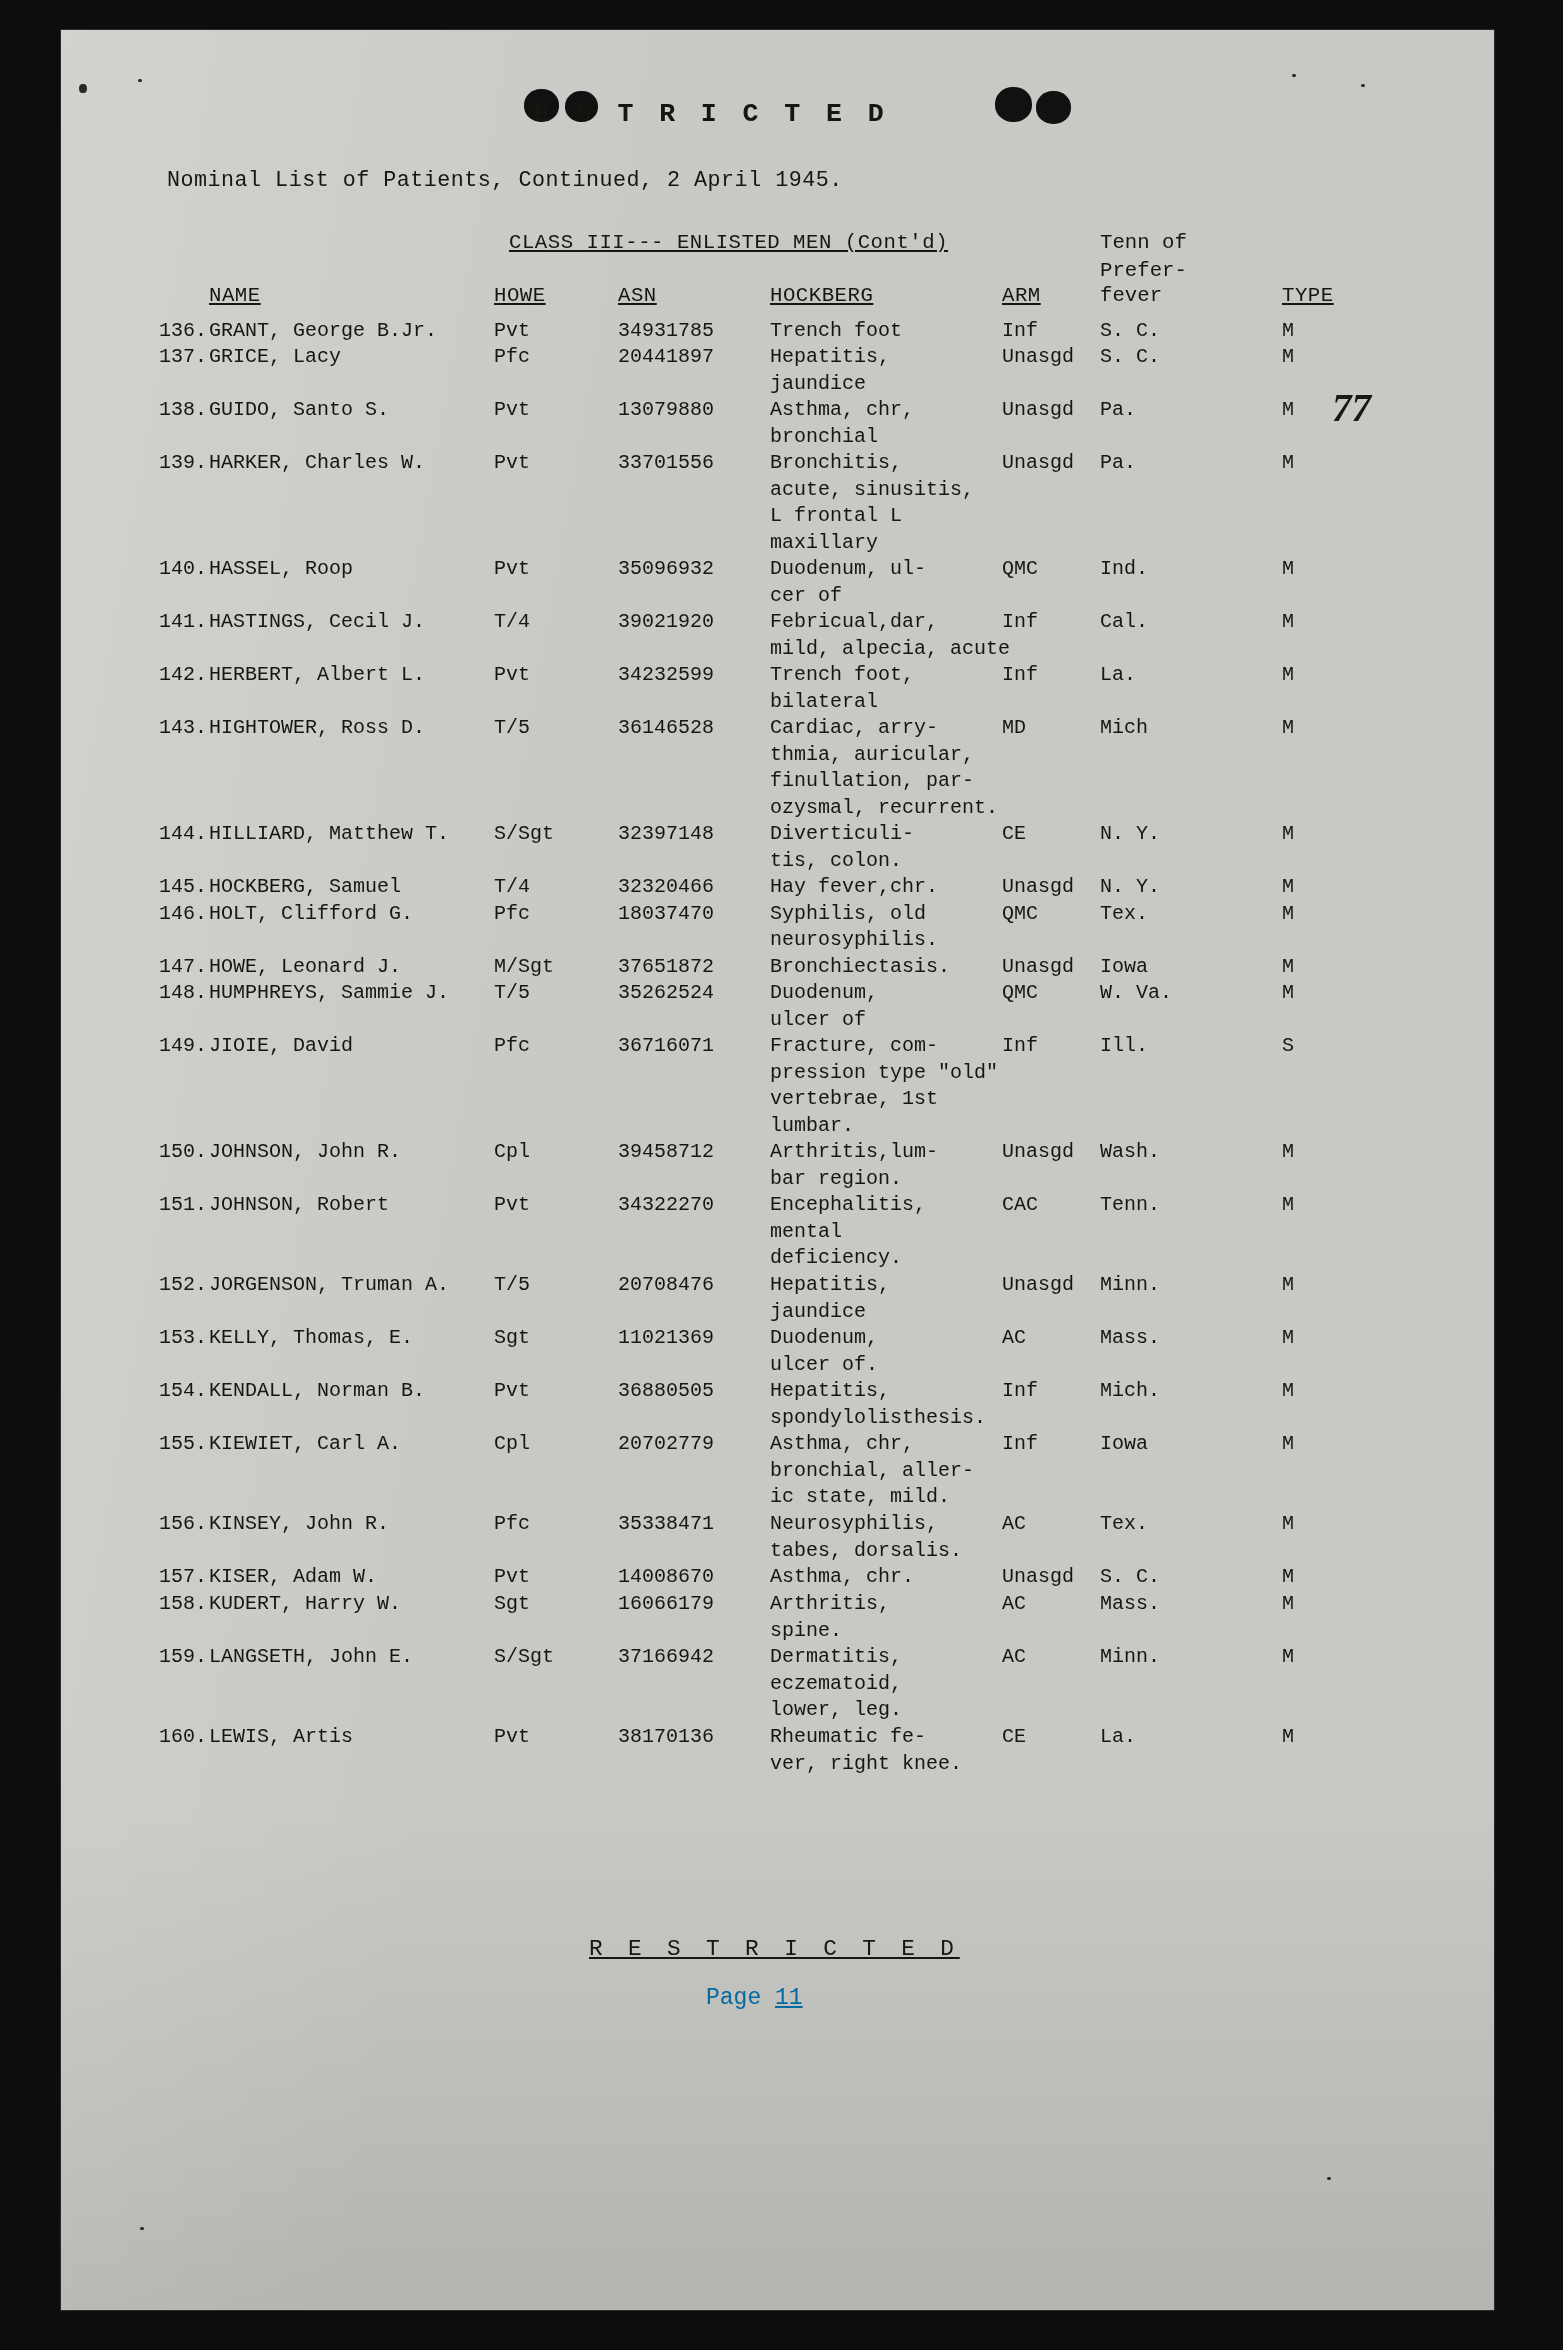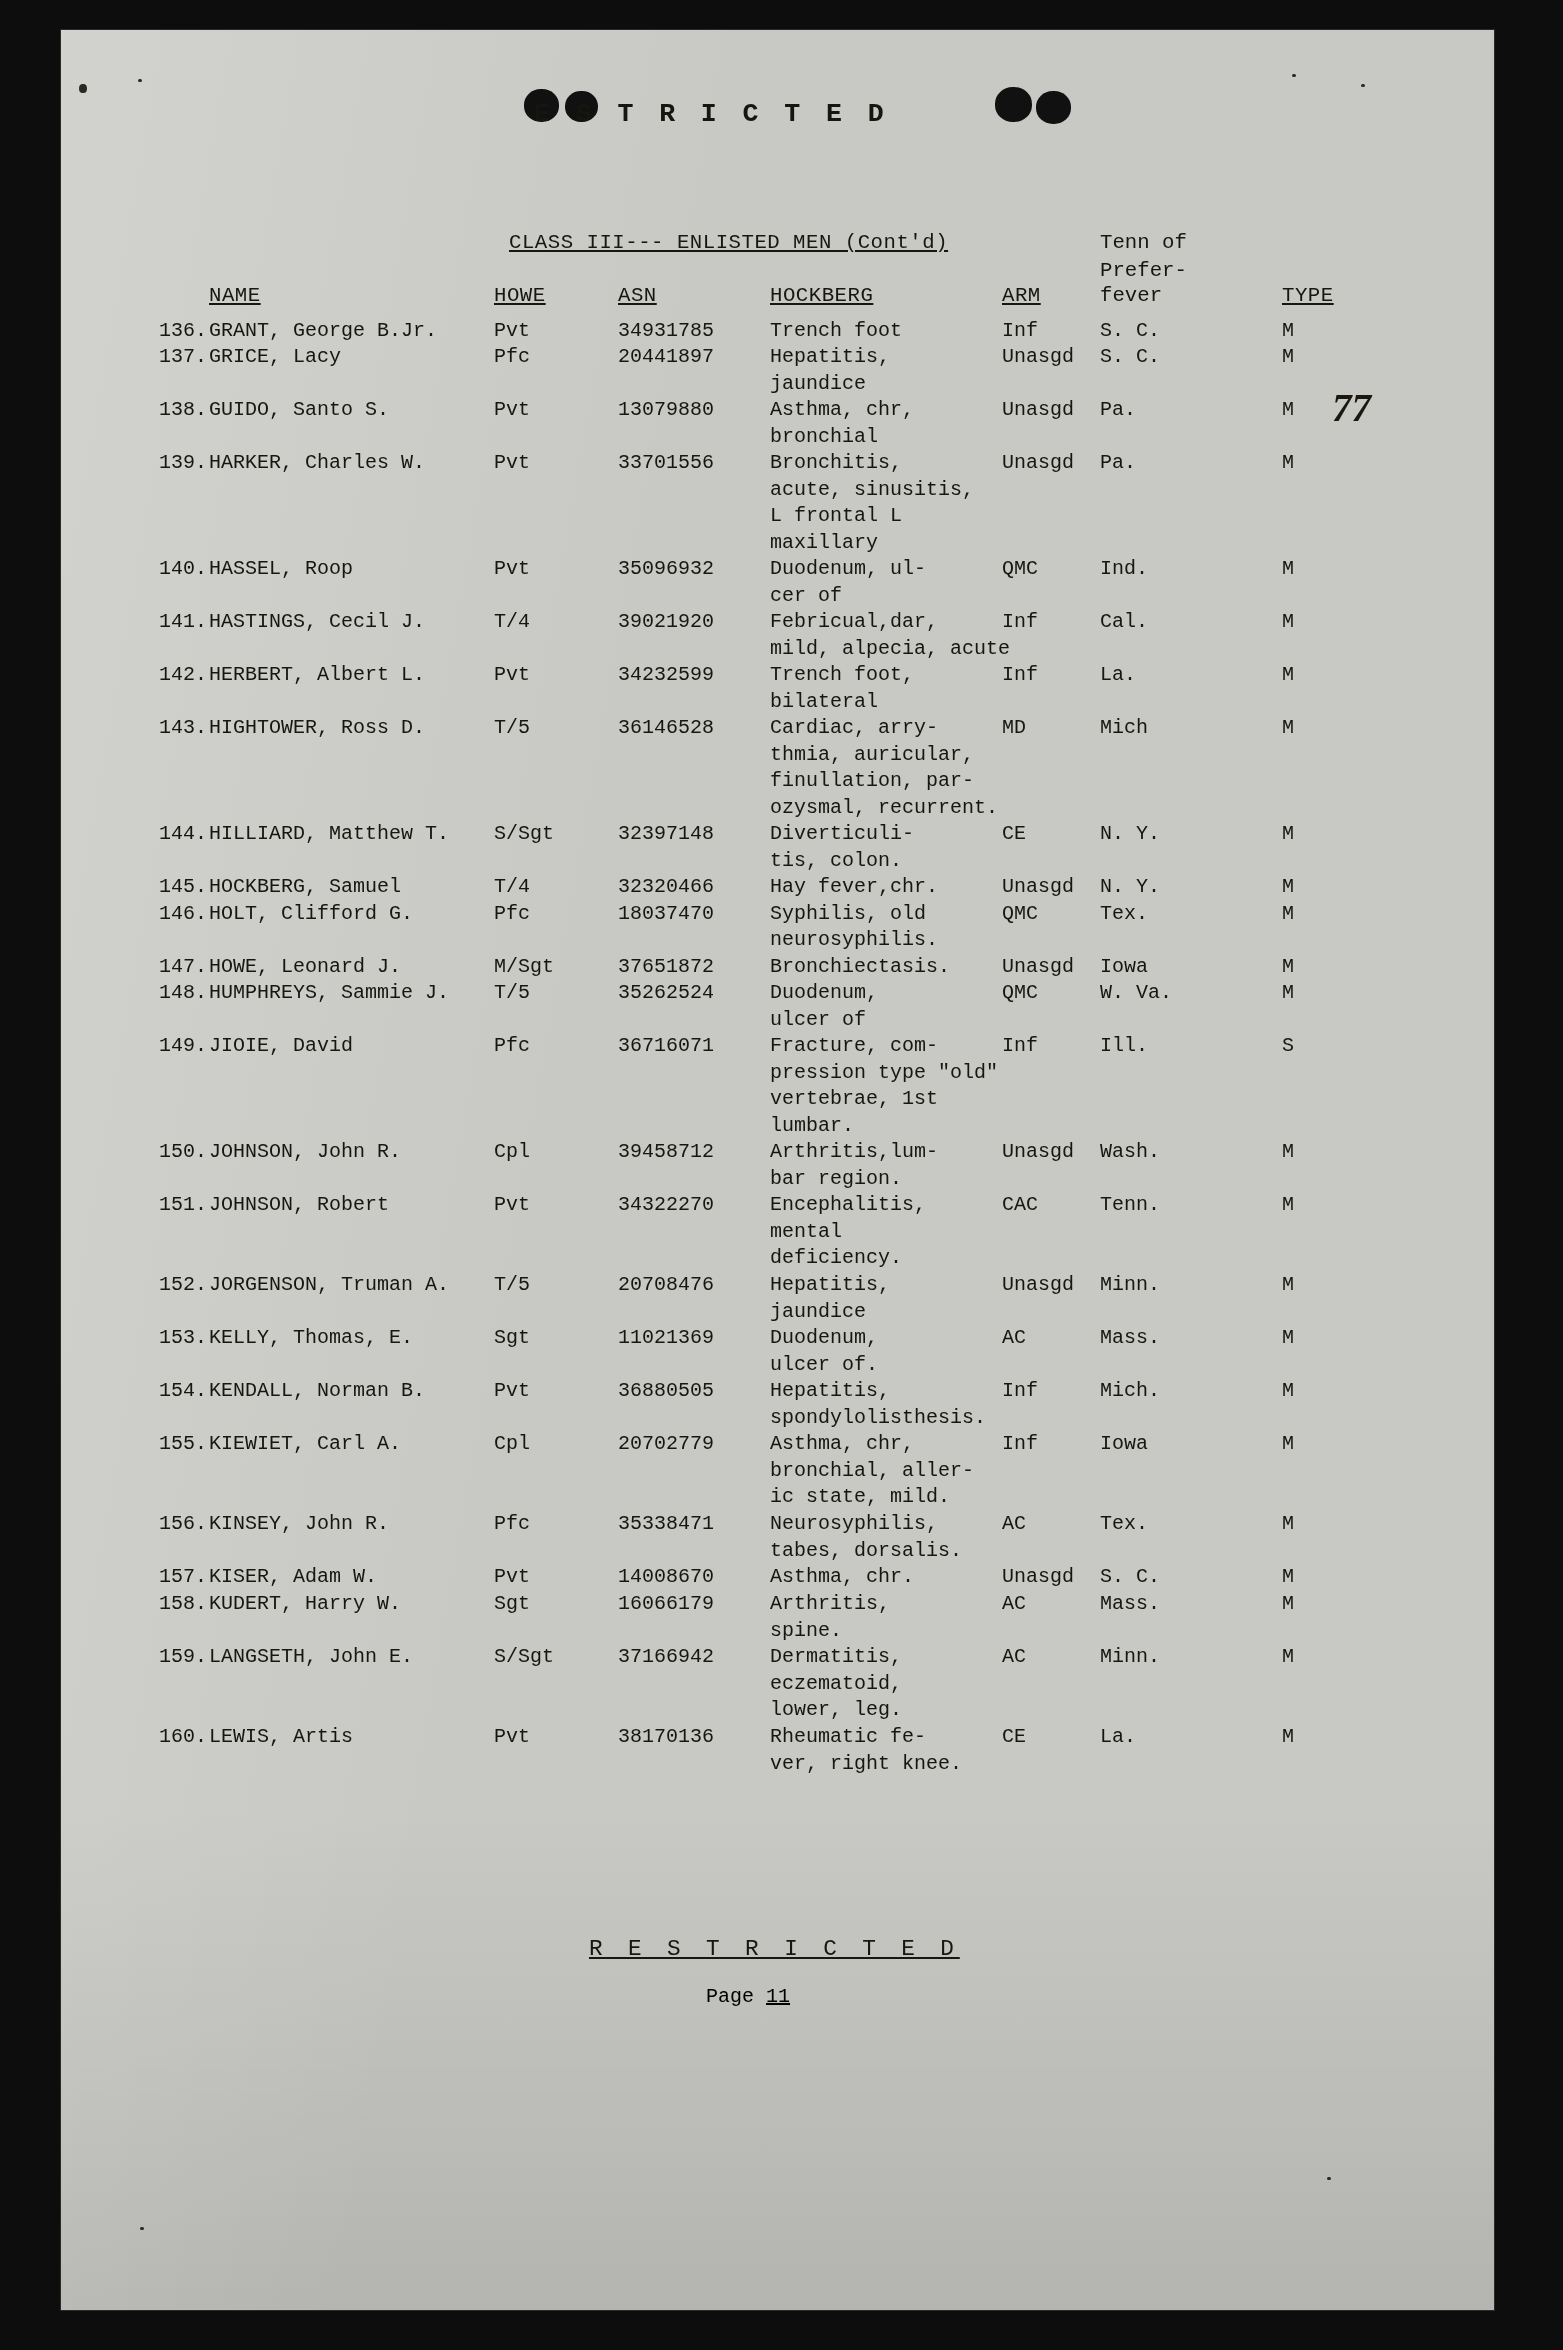--- a/index.html
+++ b/index.html
@@ -29,21 +29,21 @@
   .c-num{position:absolute;left:91px;text-align:right;width:55px;}
   .c-name{position:absolute;left:148px;}
   .c-grade{position:absolute;left:433px;}
   .c-asn{position:absolute;left:557px;}
   .c-diag{position:absolute;left:709px;text-align:right;}
   .c-arm{position:absolute;left:941px;}
   .c-state{position:absolute;left:1039px;}
   .c-type{position:absolute;left:1221px;}
   .cont{position:absolute;left:709px;}
   #restricted-bot{position:absolute;left:528px;top:1906px;font-size:22.7px;letter-spacing:5.9px;color:#17160f;text-decoration:underline;}
-  #pagefoot{position:absolute;left:645px;top:1955px;font-size:20px;color:#000000;}
+  #pagefoot{position:absolute;left:645px;top:1955px;font-size:23px;color:#0369a1;}
   #pagefoot u{text-decoration:underline;}
   .dot{position:absolute;width:3.9px;height:3.9px;background:#2a2a24;border-radius:50%;}
 </style>
 </head>
 <body>
 
 <div id="page">
   <div id="sheet">
 
     <div class="dot" style="left:17.7px;top:54px;width:7.9px;height:9.9px;"></div>
@@ -53,20 +53,21 @@
     <div class="dot" style="left:1266px;top:2147px;"></div>
     <div class="dot" style="left:79px;top:2197px;"></div>
 
     <div class="blob" style="left:463px;top:59px;width:35px;height:33px;"></div>
     <div class="blob" style="left:504px;top:61px;width:33px;height:31.5px;"></div>
     <div class="blob" style="left:934px;top:57px;width:37px;height:35px;"></div>
     <div class="blob" style="left:975px;top:61px;width:35px;height:33px;"></div>
 
     <div id="restricted-top">E S T R I C T E D</div>
 
+    <div id="subtitle">Nominal List of Patients, Continued, 2 April 1945.</div>
 
     <div id="classline"><u>CLASS III--- ENLISTED MEN (Cont'd)</u></div>
     <div id="stateof">Tenn of</div>
     <div id="prefer">Prefer-</div>
     <div style="position:absolute;left:1039px;top:254px;font-size:20.7px;color:#17160f;">fever</div>
 
     <div id="pagenum">77</div>
 
     <div class="colhdr" style="left:148px;">NAME</div>
     <div class="colhdr" style="left:433px;">HOWE</div>

